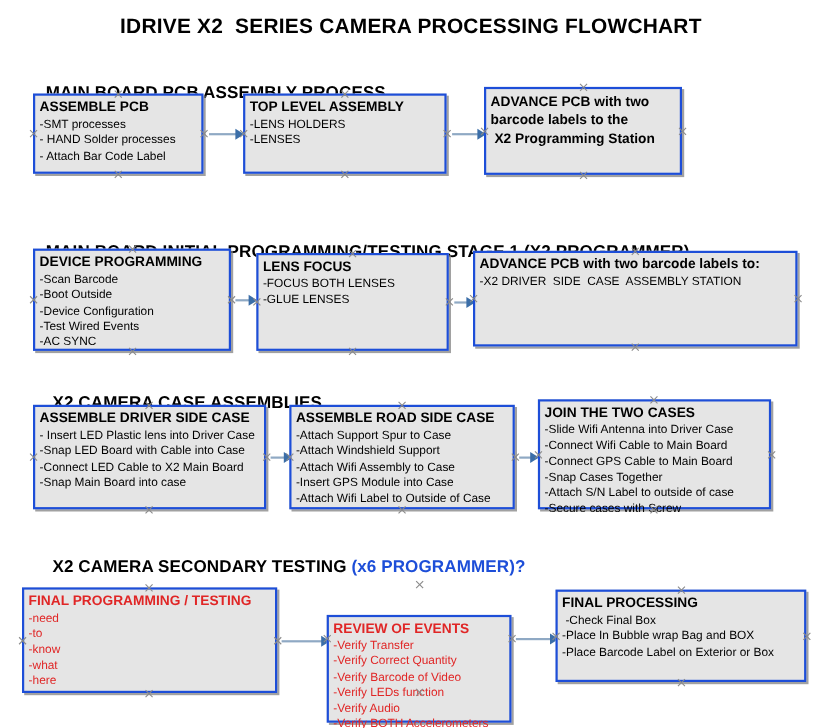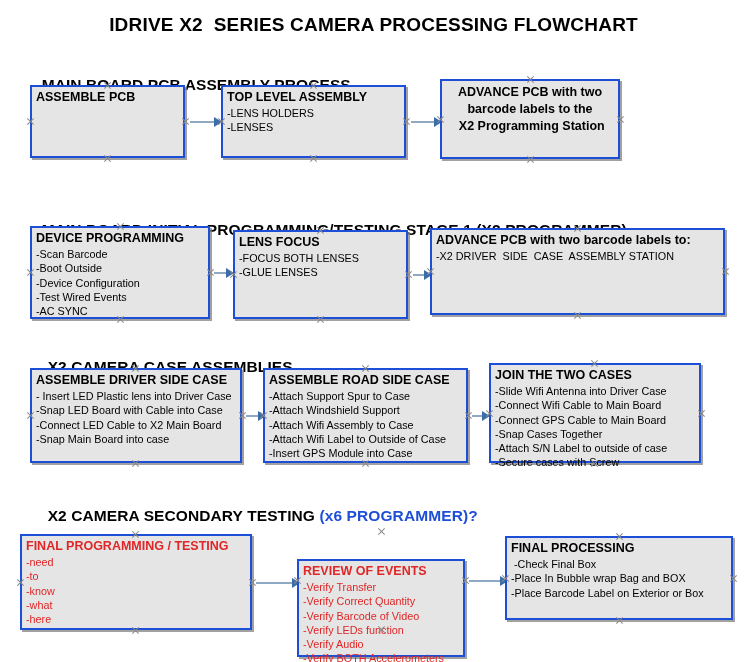--- a/index.html
+++ b/index.html
@@ -51,21 +51,21 @@
   .node li{
     font-size:10.8px;
     line-height:14.3px;
     white-space:pre;
   }
   .node.red .ttl{color:#e02626;}
   .node.red li{color:#e02626;}
 
   
   .node .bigline{
-    font-size:12.5px;font-weight:bold;line-height:17px;white-space:pre;text-align:center;
+    font-size:12.5px;font-weight:bold;line-height:17px;white-space:pre;
   }
 
   
   .conn{position:absolute;height:2px;background:#8fa9c4;}
   .arrowhead{
     position:absolute;
     width:0;height:0;
     border-top:5px solid transparent;
     border-bottom:5px solid transparent;
     border-left:8px solid #3b6ea8;
@@ -85,20 +85,25 @@
 <div id="canvas">
 
   <div class="doc-title">IDRIVE X2  SERIES CAMERA PROCESSING FLOWCHART</div>
 
   <div class="section-head" style="left:24px;top:58px;">
     <span>MAIN BOARD PCB ASSEMBLY PROCESS</span>
   </div>
 
   <div class="node" style="left:30px;top:85px;width:155px;height:73px;">
     <div class="ttl">ASSEMBLE PCB</div>
+    <ul>
+      <li>-SMT processes</li>
+      <li>- HAND Solder processes</li>
+      <li>- Attach Bar Code Label</li>
+    </ul>
   </div>
   <div class="xh" style="left:103px;top:81px;"></div>
   <div class="xh" style="left:103px;top:154px;"></div>
   <div class="xh" style="left:26px;top:117px;"></div>
   <div class="xh" style="left:181px;top:117px;"></div>
 
   <div class="conn" style="left:190px;top:121px;width:26px;"></div>
   <div class="arrowhead" style="left:214px;top:117px;"></div>
 
   <div class="node" style="left:221px;top:85px;width:185px;height:73px;">
@@ -194,22 +199,22 @@
 
   <div class="conn" style="left:246px;top:415px;width:14px;"></div>
   <div class="arrowhead" style="left:258px;top:411px;"></div>
 
   <div class="node" style="left:263px;top:368px;width:205px;height:95px;">
     <div class="ttl">ASSEMBLE ROAD SIDE CASE</div>
     <ul>
       <li>-Attach Support Spur to Case</li>
       <li>-Attach Windshield Support</li>
       <li>-Attach Wifi Assembly to Case</li>
+      <li>-Insert GPS Module into Case</li>
       <li>-Attach Wifi Label to Outside of Case</li>
-      <li>-Insert GPS Module into Case</li>
     </ul>
   </div>
   <div class="xh" style="left:361px;top:364px;"></div>
   <div class="xh" style="left:361px;top:459px;"></div>
   <div class="xh" style="left:259px;top:411px;"></div>
   <div class="xh" style="left:464px;top:411px;"></div>
 
   <div class="conn" style="left:472px;top:415px;width:12px;"></div>
   <div class="arrowhead" style="left:482px;top:411px;"></div>
 

